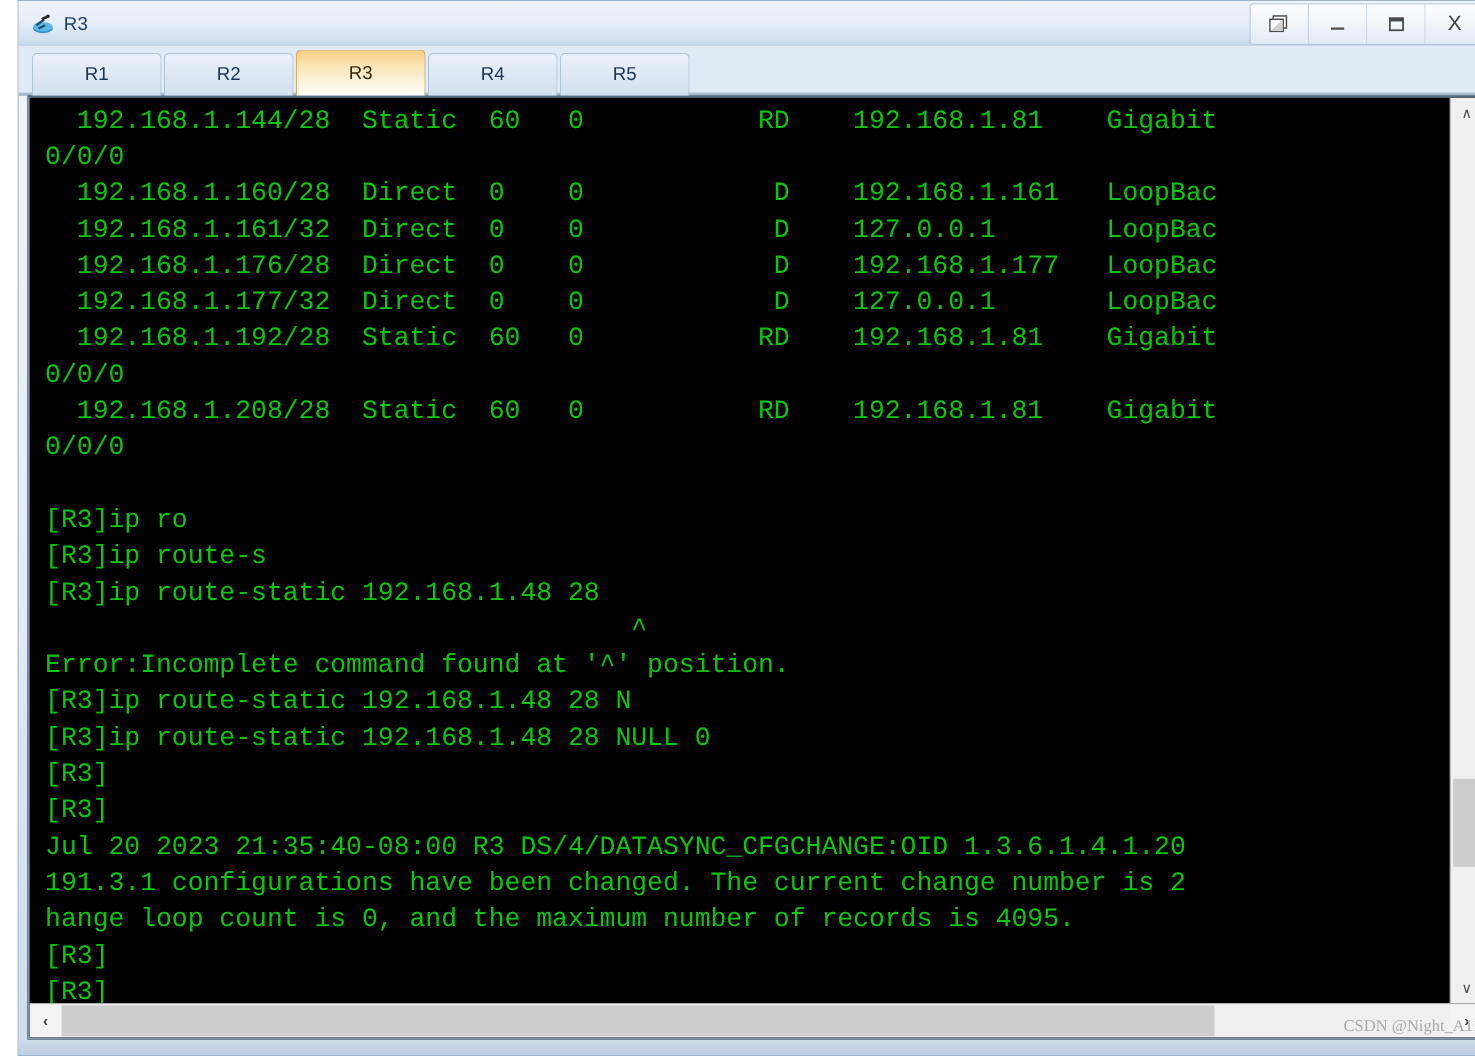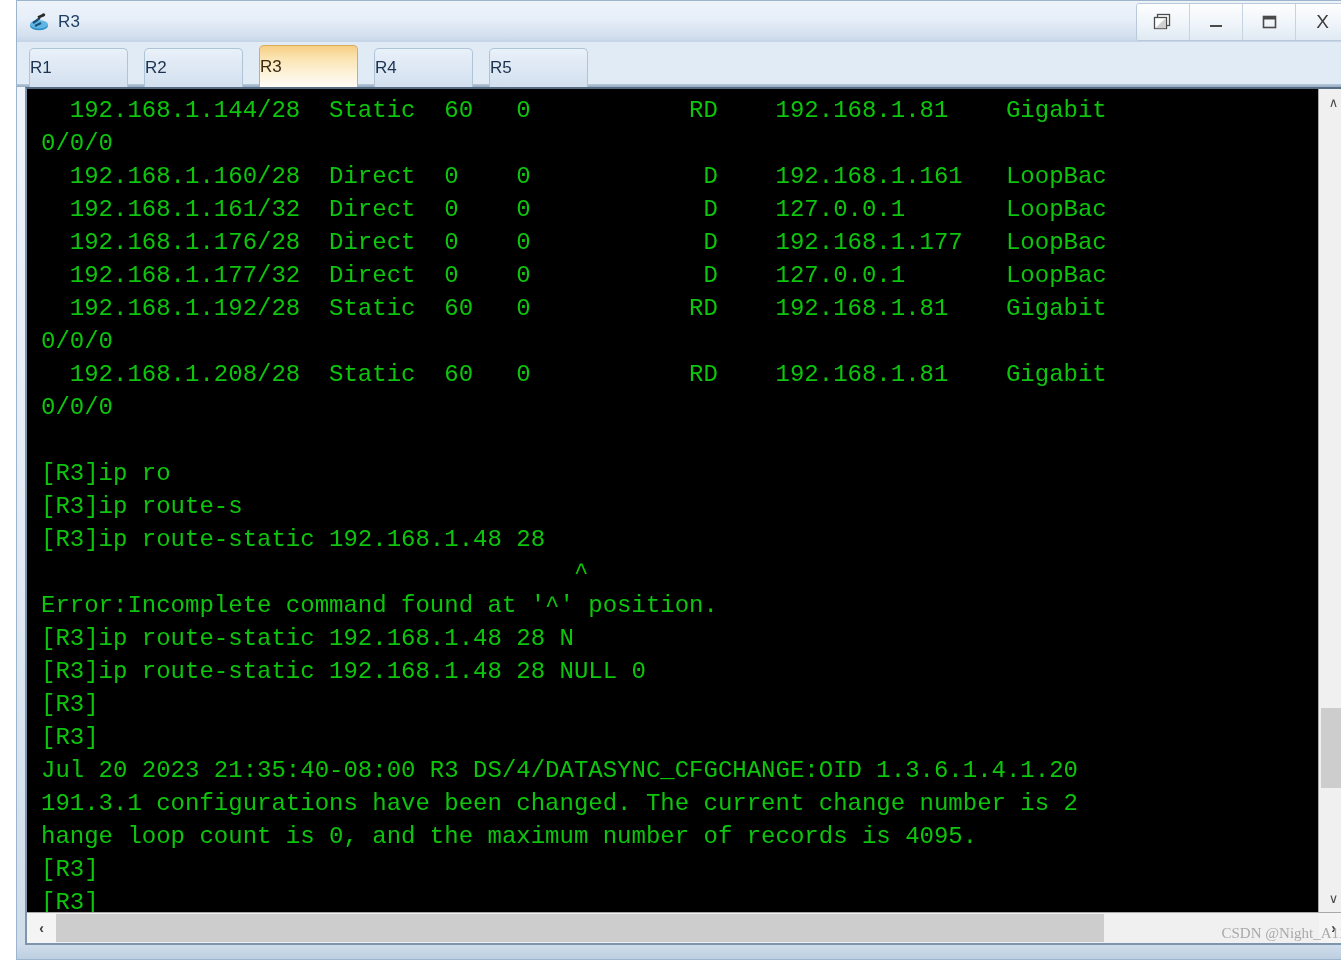--- a/index.html
+++ b/index.html
@@ -85,30 +85,30 @@
     background: #e1ebf6;
   }
   #tab-strip::after {
     content: "";
     position: absolute;
     left: 0; right: 0; bottom: 0;
     height: 3px;
     background: linear-gradient(to bottom, #b9cada, #93abc4);
   }
   .tab {
-    width: 99px;
+    width: 118px;
     height: 39px;
-    margin-right: 16px;
+    margin-right: 2px;
     border: 1px solid #b0c4d8;
     border-bottom: none;
     border-radius: 5px 5px 0 0;
     background: linear-gradient(to bottom, #e9f1f9 0%, #dfe9f4 45%, #d2e0ef 100%);
     display: flex;
     align-items: center;
-    justify-content: flex-start;
+    justify-content: center;
     font-size: 17px;
     color: #1b3350;
     box-sizing: border-box;
     position: relative;
     z-index: 1;
   }
   .tab.active {
     background: linear-gradient(to bottom, #f6cf84 0%, #fbe4b2 30%, #fdf3dd 70%, #fffdf7 100%);
     border-color: #d9ab5c;
     color: #3b2a10;

